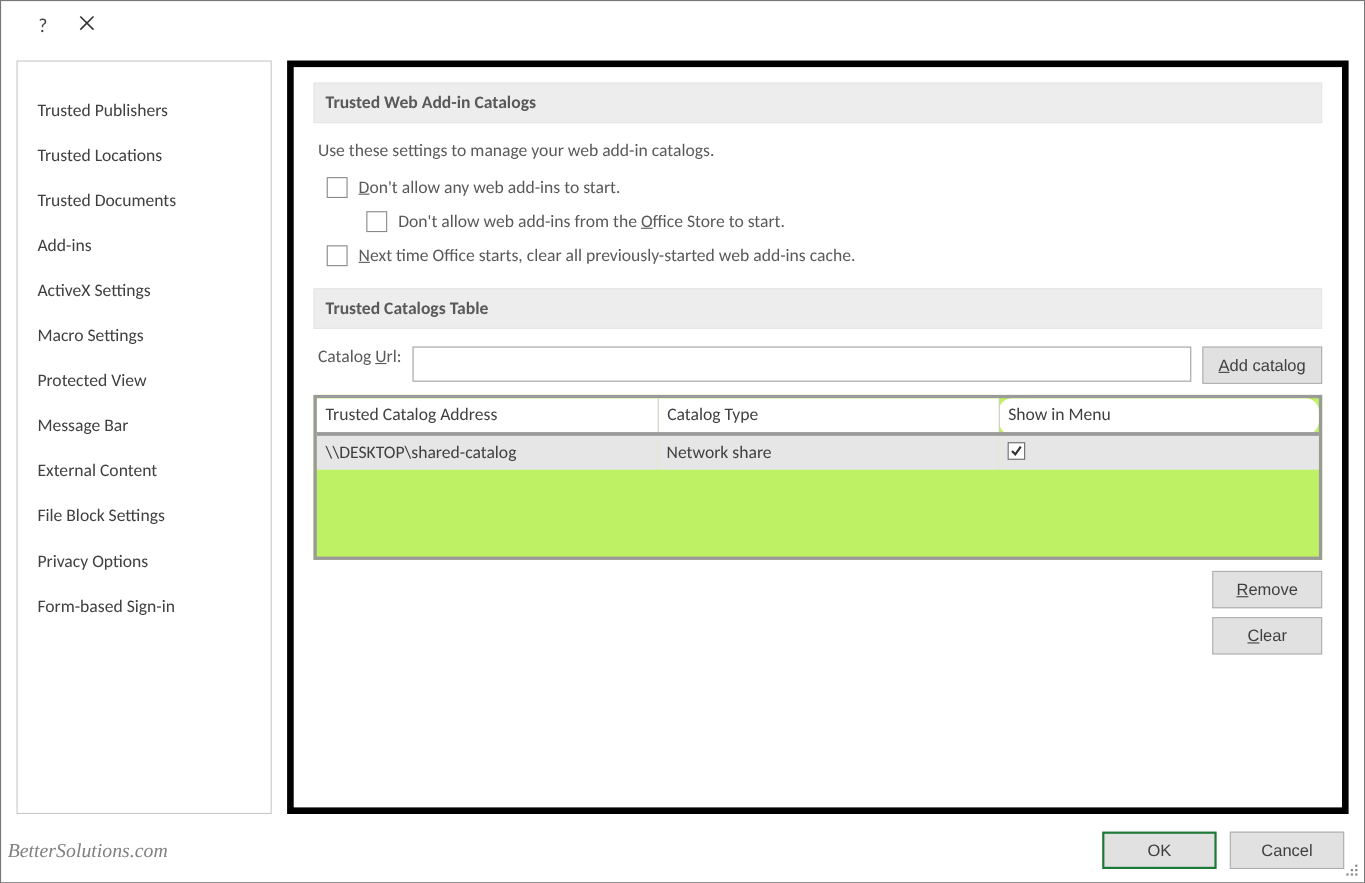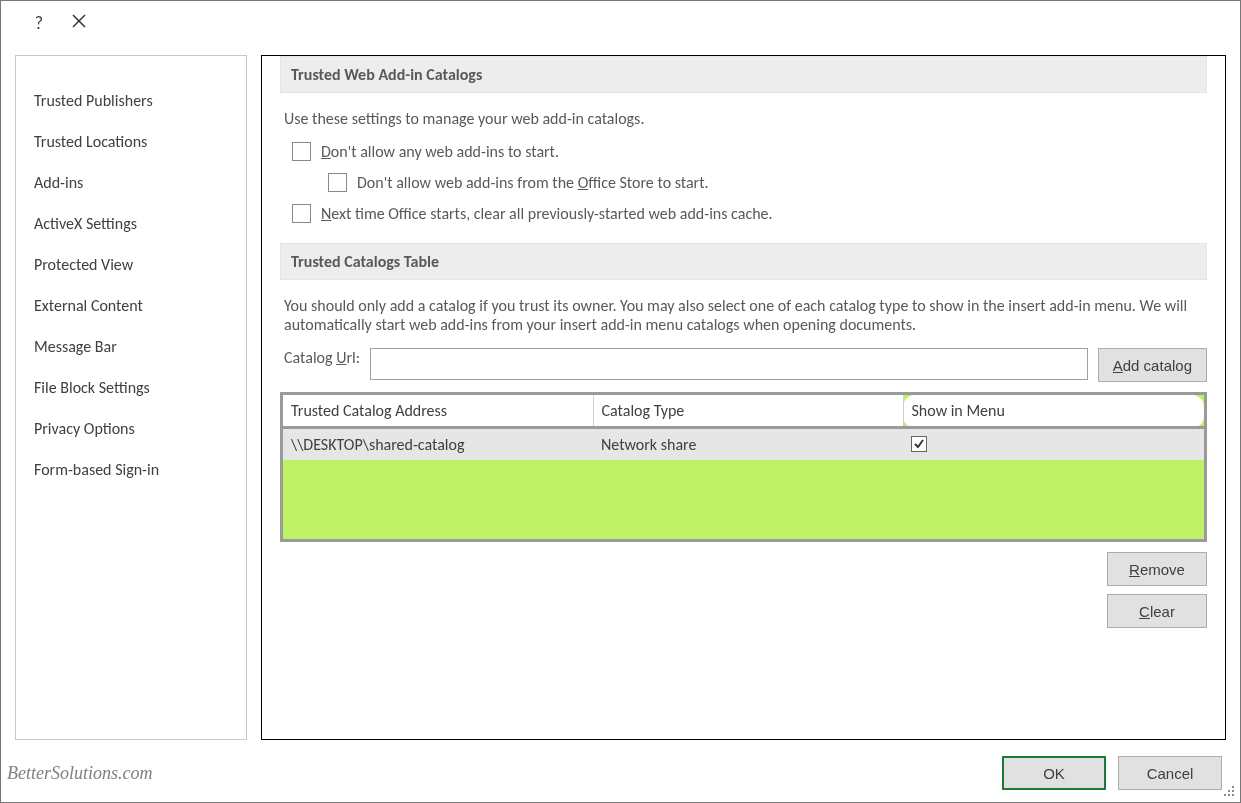--- a/index.html
+++ b/index.html
@@ -60,22 +60,22 @@
     border: 2px solid transparent;
     margin: 0 2px;
   }
   .sidebar-item.selected {
     background: #e6e6e6;
     border: 2px solid #9a9a9a;
   }
 
   .content {
     flex: 1;
-    border: 1px solid #000000;
-    padding: 0 18px;
+    border: 6px solid #000000;
+    padding: 14px 18px;
     overflow: auto;
     min-width: 0;
   }
 
   .section-header {
     background: #ededed;
     border: 1px solid #e5e5e5;
     padding: 8px 10px;
     font-weight: 600;
     color: #595959;
@@ -231,25 +231,27 @@
           </svg>
       </span>
     </div>
   </div>
 
   <div class="body">
 
     <div class="sidebar" id="sidebar">
         <div class="sidebar-item"><span>Trusted Publishers</span></div>
         <div class="sidebar-item"><span>Trusted Locations</span></div>
+        <div class="sidebar-item"><span>Trusted Documents</span></div>
         <div class="sidebar-item"><span>Add-ins</span></div>
         <div class="sidebar-item"><span>ActiveX Settings</span></div>
+        <div class="sidebar-item"><span>Macro Settings</span></div>
         <div class="sidebar-item"><span>Protected View</span></div>
+        <div class="sidebar-item"><span>Message Bar</span></div>
         <div class="sidebar-item"><span>External Content</span></div>
-        <div class="sidebar-item"><span>Message Bar</span></div>
         <div class="sidebar-item"><span>File Block Settings</span></div>
         <div class="sidebar-item"><span>Privacy Options</span></div>
         <div class="sidebar-item"><span>Form-based Sign-in</span></div>
       </div>
 
     <div class="content">
 
       <div class="section-header">Trusted Web Add-in Catalogs</div>
       <p class="desc">Use these settings to manage your web add-in catalogs.</p>
 
@@ -262,21 +264,20 @@
         <span class="lbl"><span>Don't allow web add-ins from the </span><u>O</u><span>ffice Store to start.</span></span>
       </div>
       <div class="check-row">
         <span class="chk"></span>
         <span class="lbl"><span></span><u>N</u><span>ext time Office starts, clear all previously-started web add-ins cache.</span></span>
       </div>
 
       <div style="height:8px"></div>
 
       <div class="section-header">Trusted Catalogs Table</div>
-      <p class="desc">You should only add a catalog if you trust its owner. You may also select one of each catalog type to show in the insert add-in menu. We will automatically start web add-ins from your insert add-in menu catalogs when opening documents.</p>
 
       <div class="catalog-url-row">
         <label><span>Catalog </span><u>U</u><span>rl:</span></label>
         <input type="text" value="" style="">
         <button class="btn">
             <u>A</u>
             <span>dd catalog</span>
           </button>
       </div>
 

